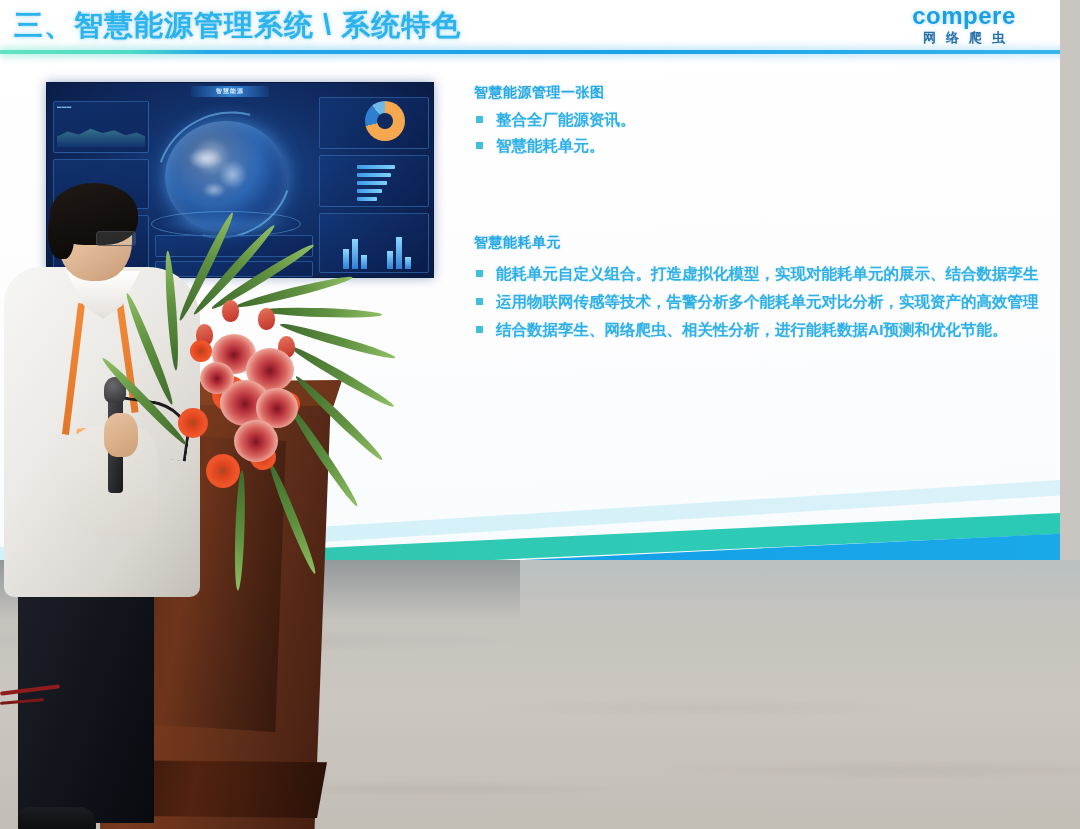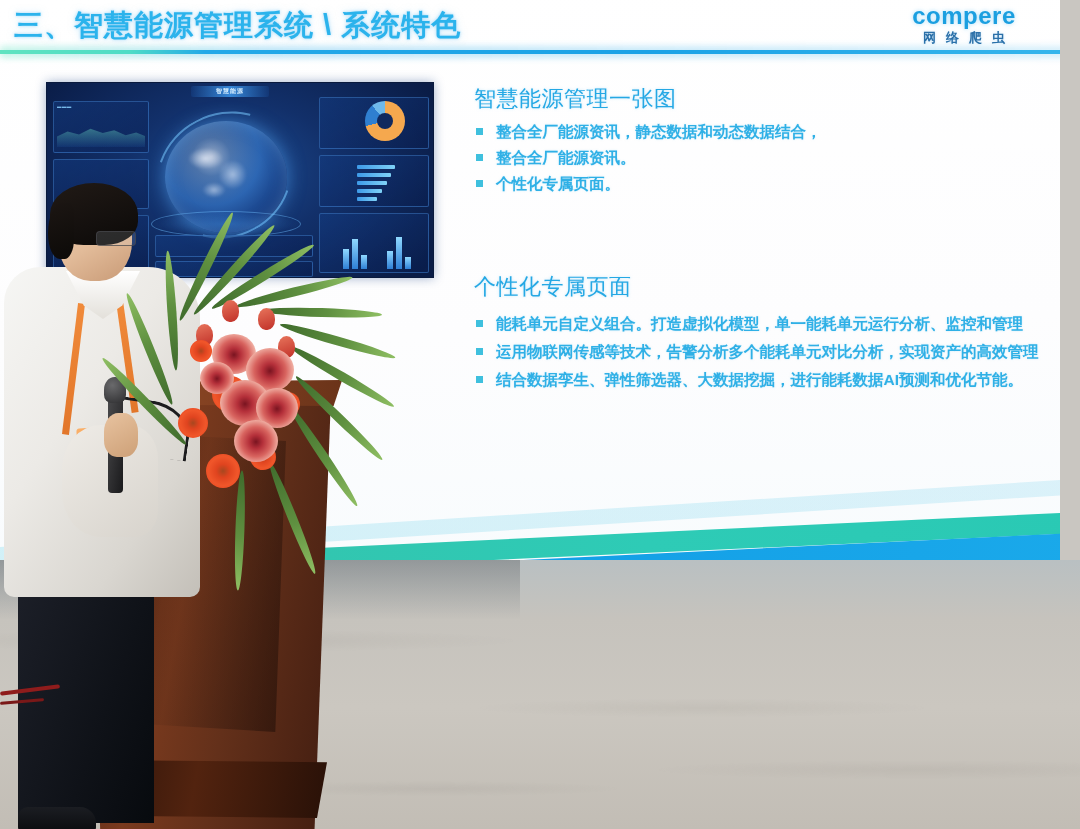--- a/index.html
+++ b/index.html
@@ -109,21 +109,21 @@
     border-radius:2px;
   }
   #dash-title span{
     position:absolute; left:0; right:0; top:1px; text-align:center;
     font-size:6px; color:#d6eeff; letter-spacing:1px; font-weight:bold;
   }
 
   
   #content { position:absolute; left:474px; top:84px; width:566px; }
   .sec-head {
-    font-size:22px; font-weight:normal; color:#25a8e4; letter-spacing:.5px;
+    font-size:14px; font-weight:bold; color:#25a8e4; letter-spacing:.5px;
     text-shadow:0 0 3px rgba(140,210,245,.55);
     margin-bottom:7px;
   }
   .bullet-list { list-style:none; }
   .bullet-list li {
     position:relative; padding-left:22px; margin-bottom:5px;
     font-size:15.5px; line-height:21px; color:#2fb0e6; font-weight:bold;
     text-shadow:0 0 2px rgba(150,215,245,.5);
   }
   .bullet-list li:before {
@@ -363,32 +363,31 @@
     <div class="vbar" style="left:340px;top:168px;width:6px;height:18px;"></div>
     <div class="vbar" style="left:349px;top:154px;width:6px;height:32px;"></div>
     <div class="vbar" style="left:358px;top:174px;width:6px;height:12px;"></div>
   </div>
 
   <div id="content">
 
     <div id="section-1">
       <div class="sec-head">智慧能源管理一张图</div>
       <ul class="bullet-list">
-        <li>整合全厂能源资讯，静态数据和动态数据结合，</li>
         <li>整合全厂能源资讯。</li>
-        <li>个性化专属页面。</li>
+        <li>智慧能耗单元。</li>
       </ul>
     </div>
 
     <div id="section-2">
-      <div class="sec-head">个性化专属页面</div>
+      <div class="sec-head">智慧能耗单元</div>
       <ul class="bullet-list">
-        <li>能耗单元自定义组合。打造虚拟化模型，单一能耗单元运行分析、监控和管理</li>
+        <li>能耗单元自定义组合。打造虚拟化模型，实现对能耗单元的展示、结合数据孪生</li>
         <li>运用物联网传感等技术，告警分析多个能耗单元对比分析，实现资产的高效管理</li>
-        <li>结合数据孪生、弹性筛选器、大数据挖掘，进行能耗数据AI预测和优化节能。</li>
+        <li>结合数据孪生、网络爬虫、相关性分析，进行能耗数据AI预测和优化节能。</li>
       </ul>
     </div>
 
   </div>
 
   <div class="swoosh" id="swoosh-pale"></div>
   <div class="swoosh" id="swoosh-green"></div>
   <div class="swoosh" id="swoosh-blue"></div>
 </div>
 

